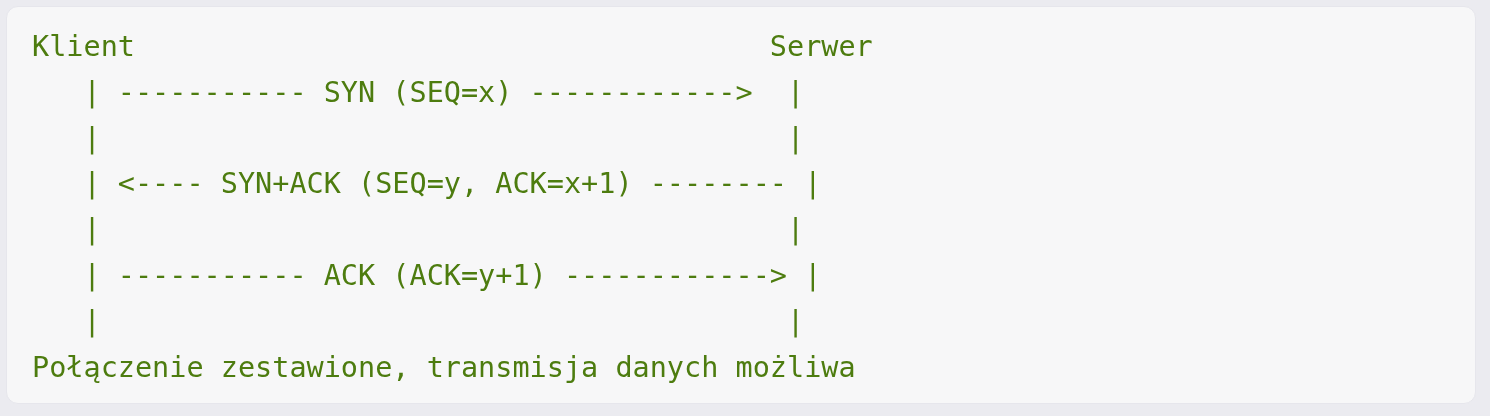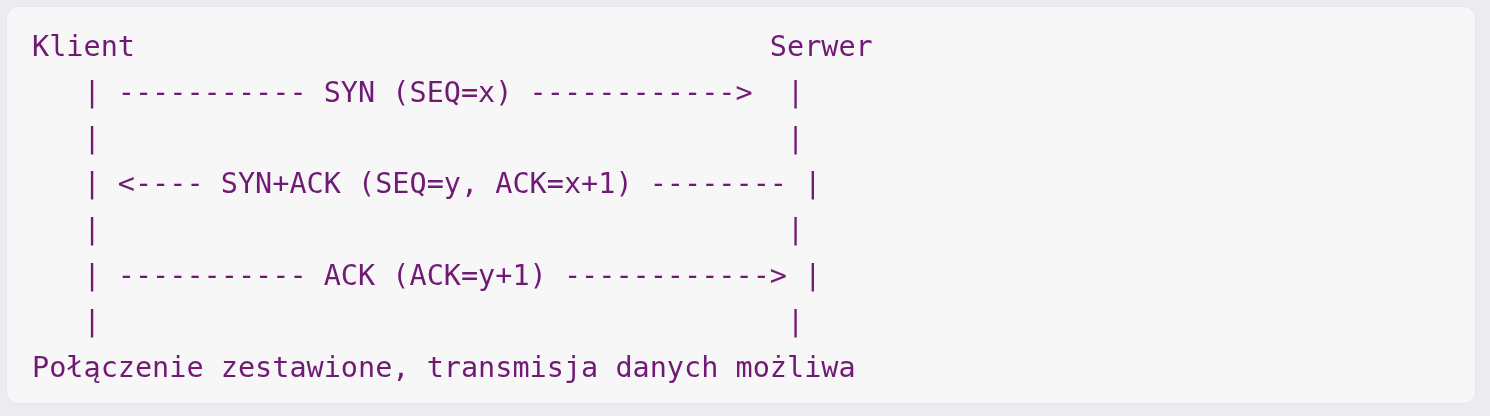--- a/index.html
+++ b/index.html
@@ -31,21 +31,21 @@
   #ascii-block {
     position: absolute;
     left: 25px;
     top: 17px;
     margin: 0;
     padding: 0;
     font-family: "DejaVu Sans Mono", "Liberation Mono", monospace;
     font-size: 28.5px;
     line-height: 45.8px;
     letter-spacing: 0px;
-    color: #701a75;
+    color: #4d7c0f;
     white-space: pre;
     font-weight: 400;
     -webkit-font-smoothing: antialiased;
   }
 
   .ascii-line {
     display: block;
     white-space: pre;
     min-height: 45.8px;
   }

